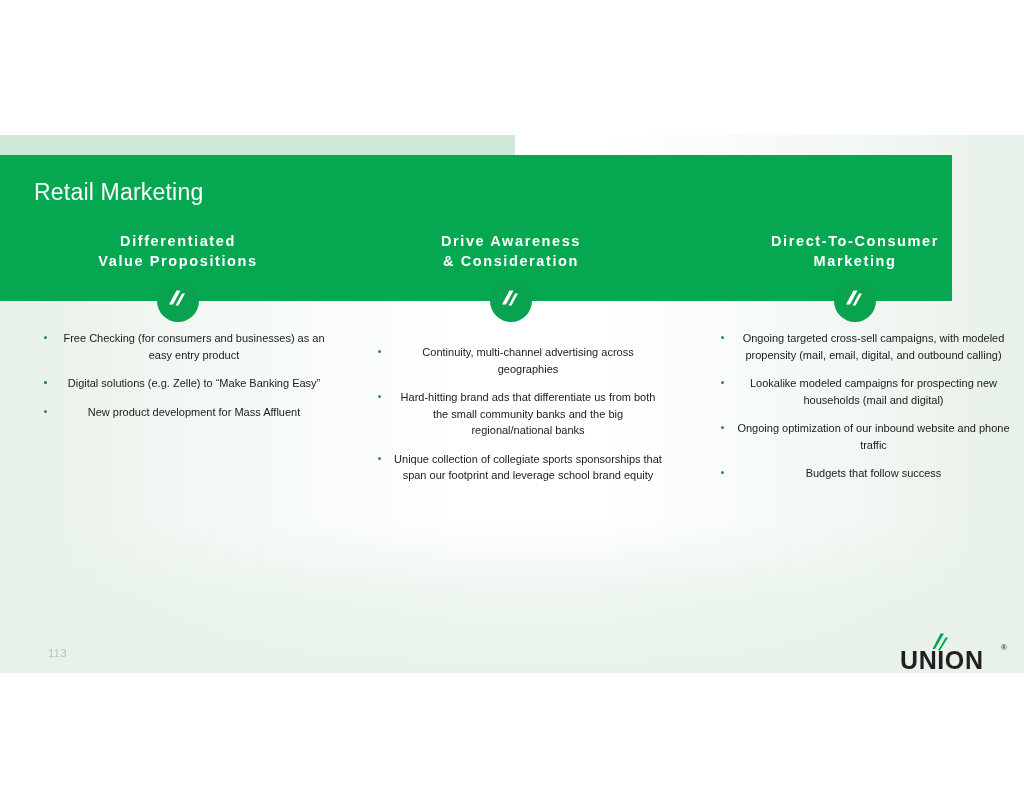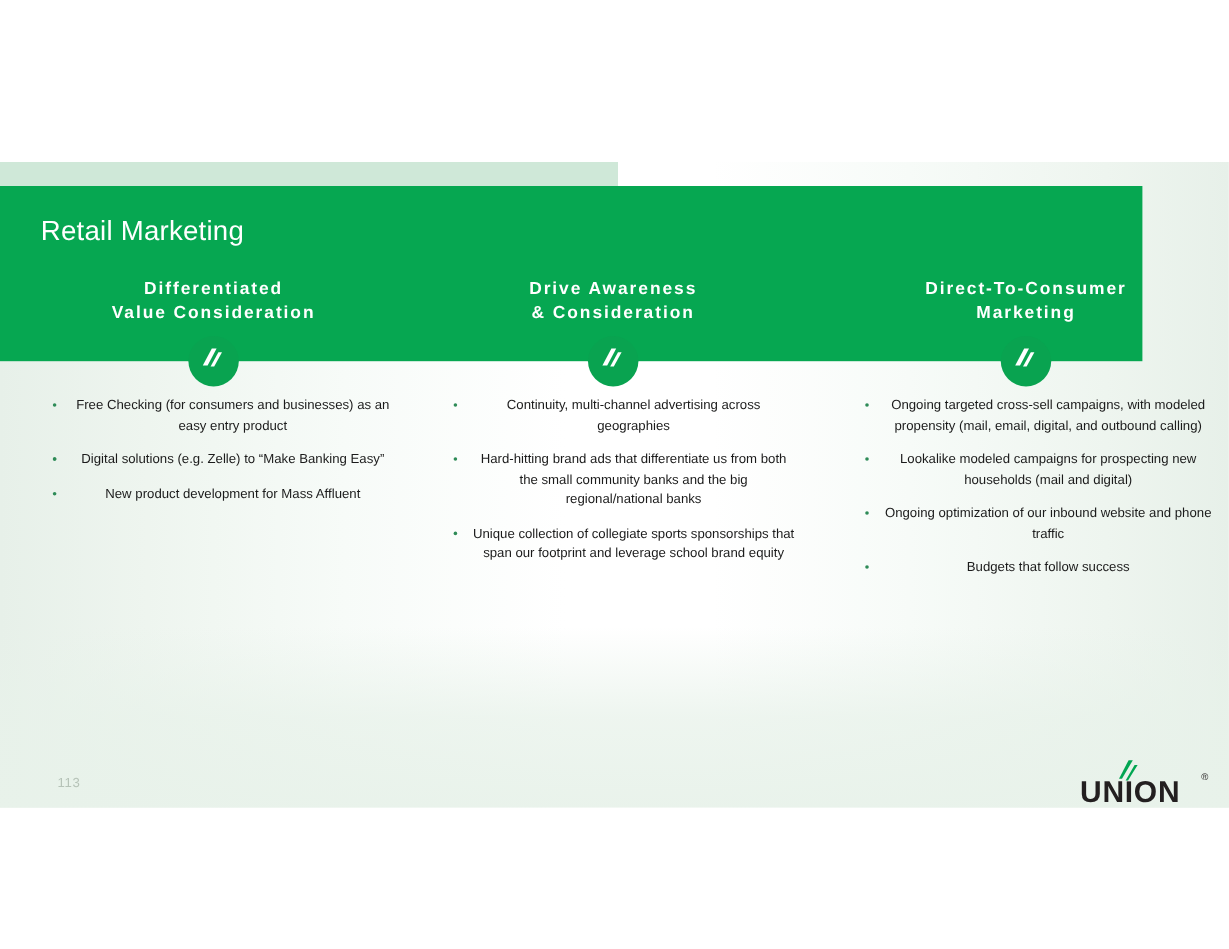--- a/index.html
+++ b/index.html
@@ -100,21 +100,21 @@
   #badge-1 { left: 490px; }
   #badge-2 { left: 834px; }
   .badge svg { display: block; }
 
   
   .column {
     position: absolute;
     top: 195px;
   }
   #column-0 { left: 38px;  width: 290px; }
-  #column-1 { left: 372px; width: 290px; }
+  #column-1 { left: 372px; width: 290px; margin-top: 14px; }
   #column-2 { left: 715px; width: 295px; }
 
   .bullet {
     position: relative;
     padding-left: 22px;
     margin-bottom: 12px;
     font-size: 11px;
     line-height: 16.5px;
     color: #1b1b1b;
     text-align: center;
@@ -174,21 +174,21 @@
 
 <div id="slide">
 
   <div id="pale-bar"></div>
 
   <div id="header-band">
     <div id="page-title">Retail Marketing</div>
 
     <div class="col-heading" id="col-heading-0">
       <span class="ln">Differentiated</span>
-      <span class="ln">Value Consideration</span>
+      <span class="ln">Value Propositions</span>
     </div>
 
     <div class="col-heading" id="col-heading-1">
       <span class="ln">Drive Awareness</span>
       <span class="ln">&amp; Consideration</span>
     </div>
 
     <div class="col-heading" id="col-heading-2">
       <span class="ln">Direct-To-Consumer</span>
       <span class="ln">Marketing</span>

